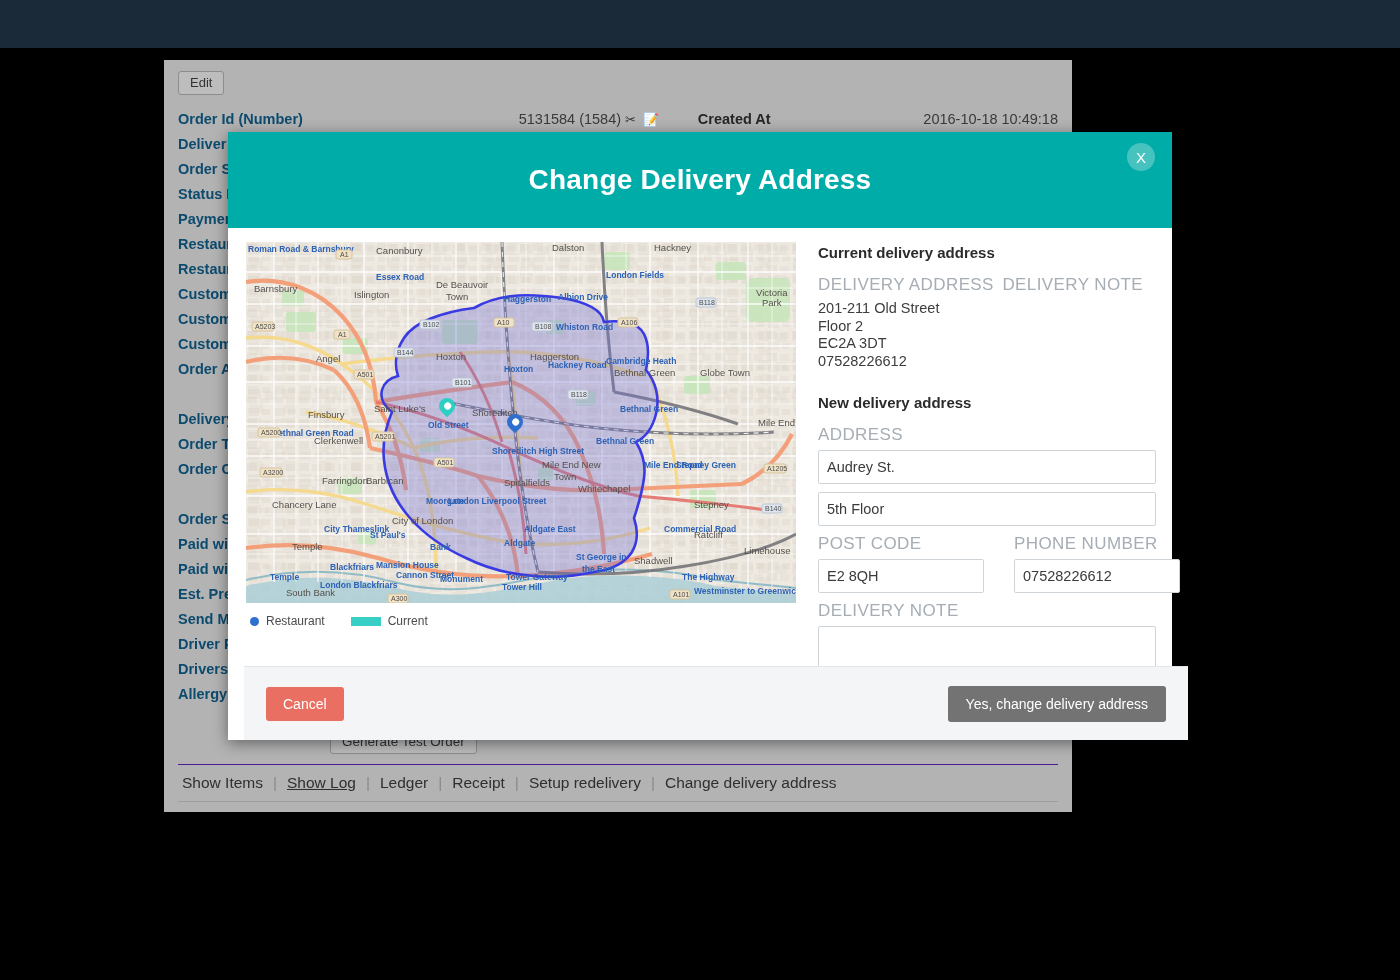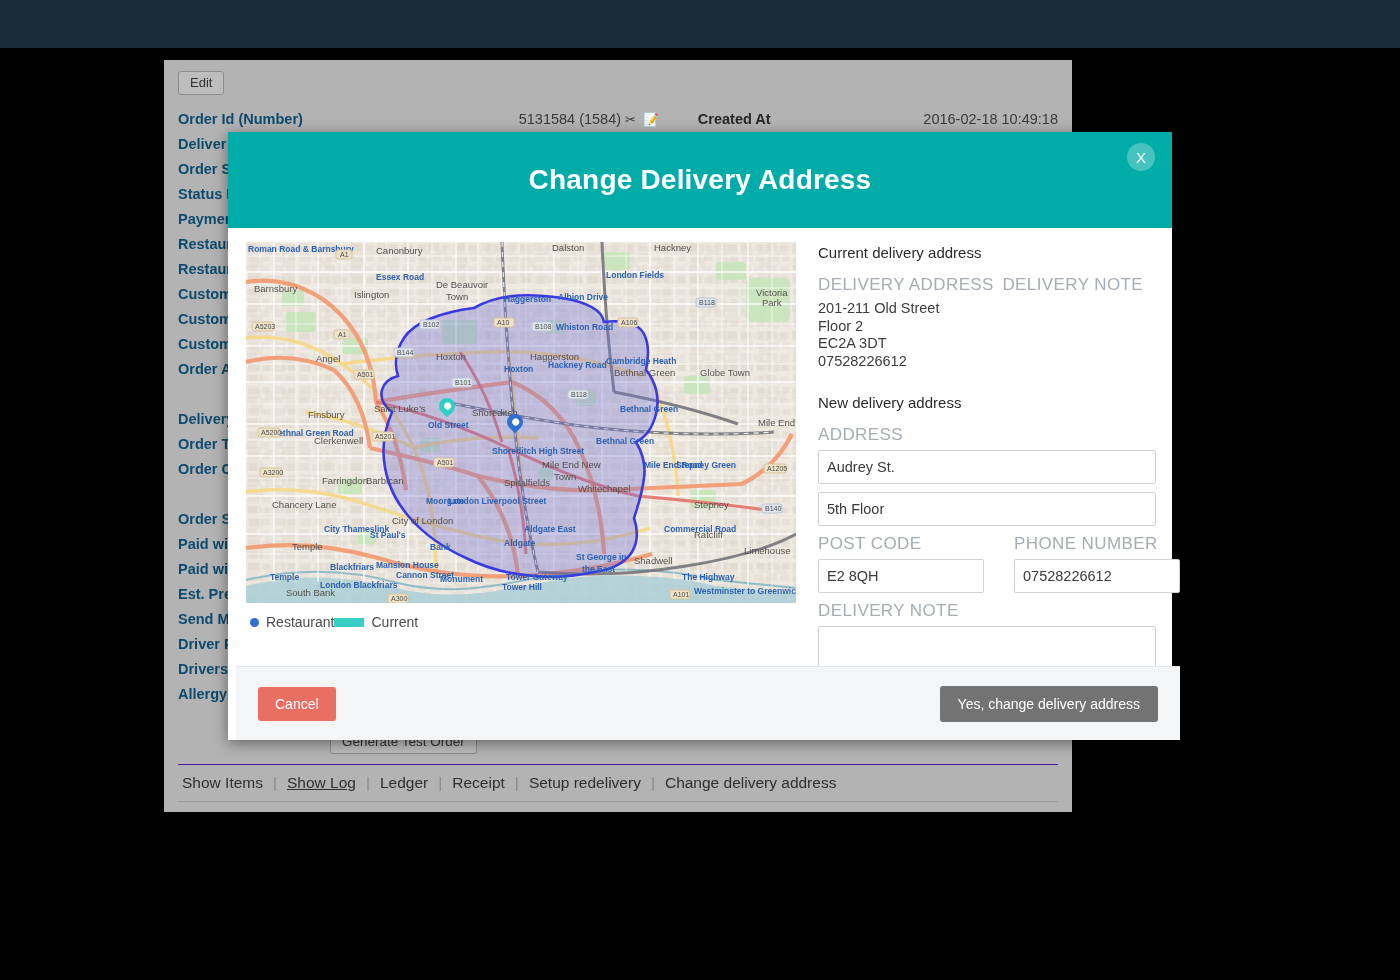--- a/index.html
+++ b/index.html
@@ -167,37 +167,38 @@
     content: "";
     position: absolute;
     left: 4.5px; top: 4.5px;
     width: 7px; height: 7px;
     border-radius: 50%;
     background: #fff;
   }
   .legend {
     display: flex;
     align-items: flex-start;
+    gap: 26px;
     padding: 11px 0 0 4px;
-    font-size: 14px;
+    font-size: 12px;
     color: #4b4b4b;
   }
   .legend .item { display: flex; align-items: center; gap: 7px; }
   .legend .dot { width: 9px; height: 9px; border-radius: 50%; background: #2f6fd0; }
   .legend .bar { width: 30px; height: 9px; background: #38cfc6; }
 
   
   .form-wrap {
     width: 355px;
     padding: 2px 0 0 20px;
     color: #333;
   }
   .sec-title {
     font-size: 15px;
-    font-weight: normal;
+    font-weight: bold;
     color: #2b2b2b;
     margin: 0 0 14px 0;
   }
   .sec-title.second { margin-top: 24px; }
   .flabel {
     font-size: 17px;
     color: #a6adb4;
     letter-spacing: .4px;
     margin-bottom: 5px;
   }
@@ -232,21 +233,21 @@
     border: 1px solid #cfd4d8;
     border-radius: 2px;
     resize: none;
     padding: 5px 8px;
     font-size: 14.5px;
     font-family: "Liberation Sans", sans-serif;
     color: #3b3b3b;
   }
   .modal-foot {
     position: absolute;
-    left: 8px; bottom: 0;
+    left: 16px; bottom: 0;
     width: 944px; height: 74px;
     background: #f4f5f6;
     border-top: 1px solid #e3e5e7;
     display: flex;
     align-items: center;
     justify-content: space-between;
     padding: 0 22px;
   }
   .btn {
     border: none;
@@ -265,21 +266,21 @@
 <div class="topbar"></div>
 
 <div class="page">
   <div class="edit-btn">Edit</div>
 
   <div class="rows" id="order-rows">
       <div class="row">
         <div class="lbl">Order Id (Number)</div>
         <div class="val">5131584 (1584) <span class="icn">✂ 📝</span></div>
         <div class="lbl2">Created At</div>
-        <div class="val2">2016-02-18 10:49:18</div>
+        <div class="val2">2016-10-18 10:49:18</div>
       </div>
       <div class="row">
         <div class="lbl">Deliver</div>
         <div class="val"> </div>
         <div class="lbl2"></div>
         <div class="val2"></div>
       </div>
       <div class="row">
         <div class="lbl">Order S</div>
         <div class="val"> </div>

